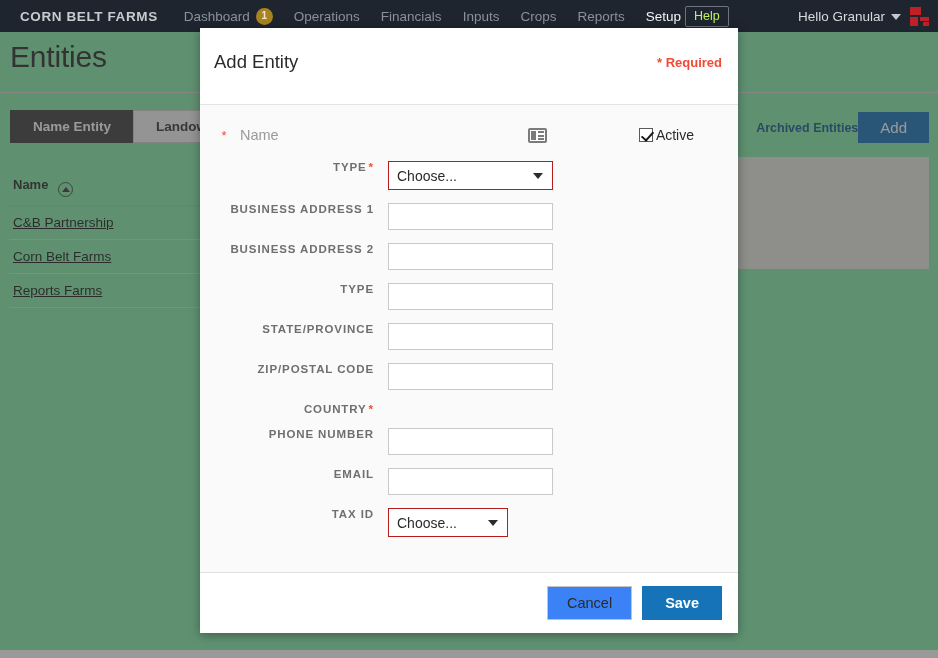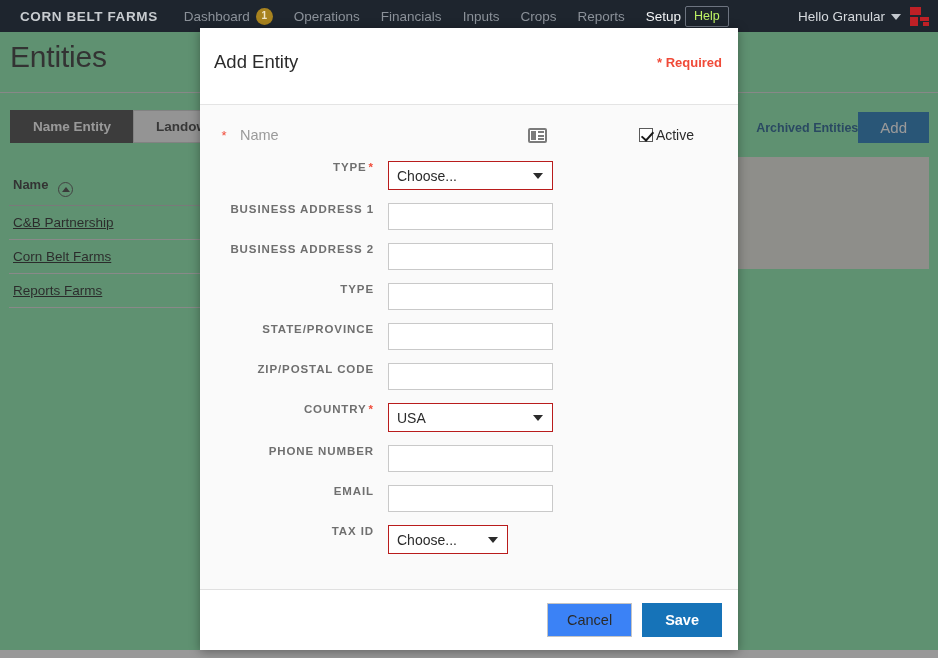--- a/index.html
+++ b/index.html
@@ -564,24 +564,20 @@
           <div class="frow">
             <div class="flabel"><span>STATE/PROVINCE</span></div>
             <input type="text" class="finput" style="">
           </div>
           <div class="frow">
             <div class="flabel"><span>ZIP/POSTAL CODE</span></div>
             <input type="text" class="finput" style="">
           </div>
           <div class="frow">
             <div class="flabel"><span>COUNTRY</span><span class="req-inline">*</span></div>
-            <div class="fselect">
-              <span class="sel-val">USA</span>
-              <span class="sel-caret"></span>
-            </div>
           </div>
           <div class="frow">
             <div class="flabel"><span>PHONE NUMBER</span></div>
             <input type="text" class="finput" style="">
           </div>
           <div class="frow">
             <div class="flabel"><span>EMAIL</span></div>
             <input type="text" class="finput" style="">
           </div>
           <div class="frow">

